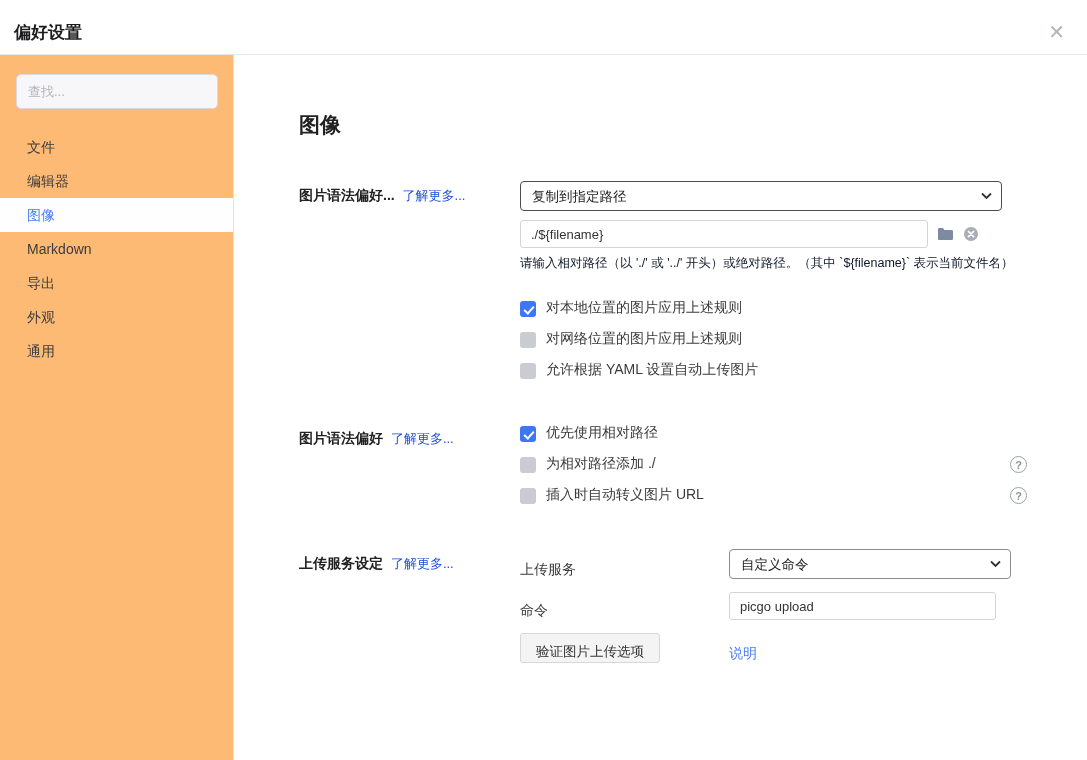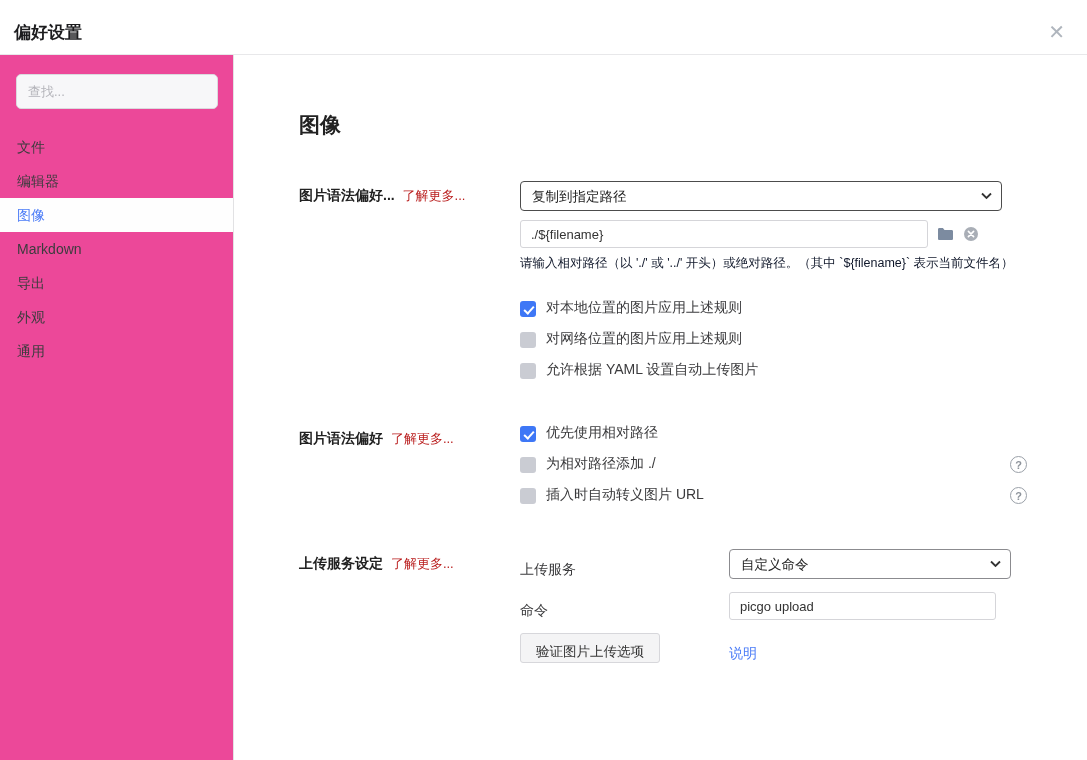--- a/index.html
+++ b/index.html
@@ -20,44 +20,44 @@
   .close-btn {
     font-size:20px; line-height:1; color:#afb5bd; cursor:pointer;
     padding:4px; user-select:none;
   }
 
   
   .body { flex:1; display:flex; min-height:0; }
 
   
   .sidebar {
-    width:234px; flex:none; background:#ec4899;
+    width:234px; flex:none; background:#fdba74;
     border-right:1px solid #e2e2e4; padding-top:19px;
   }
   .search-input {
     display:block; width:202px; height:35px; margin:0 16px 21px 16px;
     border:1px solid #dadade; border-radius:5px; background:#f7f7f9;
     padding:0 11px; font-size:13px; color:#333; outline:none;
     font-family:inherit;
   }
   .search-input::placeholder { color:#b4b4ba; }
   .nav-item {
-    height:34px; line-height:34px; padding-left:17px;
+    height:34px; line-height:34px; padding-left:27px;
     font-size:14px; color:#3c3c3e; cursor:pointer;
   }
   .nav-item.active { background:#fefefe; color:#4a7bf7; }
 
   
   .main { flex:1; padding:56px 60px 0 65px; min-width:0; }
   .page-heading { font-size:21px; font-weight:700; color:#222; margin-bottom:42px; }
 
   .setting-row { display:flex; margin-bottom:32px; }
   .row-head { width:221px; flex:none; padding-top:6px; font-size:14px; }
   .row-title { font-weight:700; color:#222; }
-  .learn-more { color:#b91c1c; text-decoration:none; font-size:13px; margin-left:4px; cursor:pointer; }
+  .learn-more { color:#1d4ed8; text-decoration:none; font-size:13px; margin-left:4px; cursor:pointer; }
   .row-body { flex:1; min-width:0; }
 
   
   .select-wrap { position:relative; display:inline-block; }
   .select-wrap select {
     appearance:none; -webkit-appearance:none;
     height:30px; border-radius:4px; background:#fff;
     padding:0 14px 0 11px; font-size:13.5px; color:#222;
     font-family:inherit; cursor:pointer; width:100%;
   }

